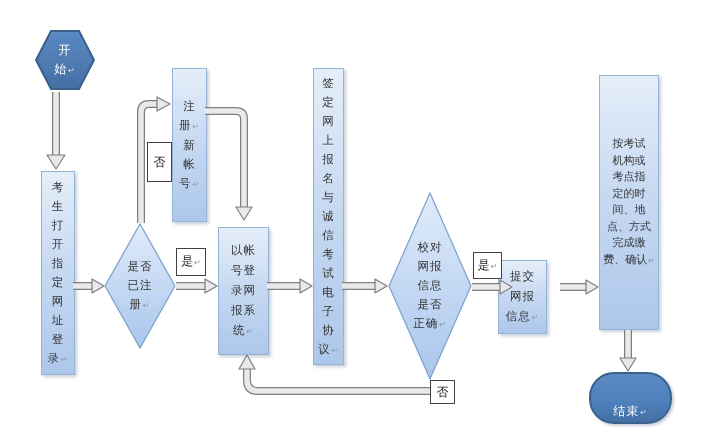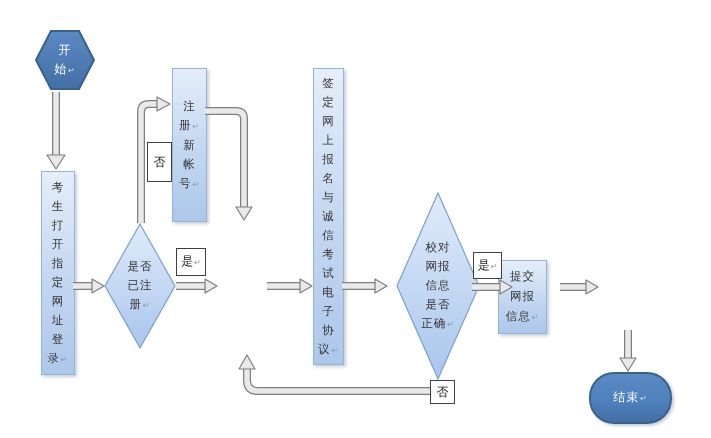--- a/index.html
+++ b/index.html
@@ -7,21 +7,21 @@
     position:relative;width:711px;height:438px;background:#ffffff;overflow:hidden;
     font-family:"DejaVu Sans","Liberation Sans",sans-serif;
   }
   
   .node{position:absolute;display:flex;flex-direction:column;align-items:center;justify-content:center;
         font-size:11.5px;color:#333;text-align:center;}
   .rect{background:linear-gradient(180deg,#e5eef9 0%,#c8daf2 45%,#adc7ea 100%);
         border:1px solid #95b3d7;box-shadow:2px 2px 3px rgba(100,115,140,.35);}
   .rounded{background:linear-gradient(180deg,#5b89c2 0%,#4f81bd 55%,#446fa5 100%);
         border:2px solid #38618c;border-radius:25px;color:#fff;font-size:12px;
-        box-shadow:2px 2px 3px rgba(100,115,140,.35);}
+        box-shadow:2px 2px 3px rgba(100,115,140,.35);justify-content:flex-end;}
   .poly{background:none;border:none;}
   .poly > svg{position:absolute;inset:0;width:100%;height:100%;}
   .poly .txt{position:relative;display:flex;flex-direction:column;align-items:center;justify-content:center;}
   .tline{line-height:19px;letter-spacing:1px;white-space:nowrap;}
   .lh20 .tline{line-height:20px;}
   .lh165 .tline{line-height:16.5px;font-size:11px;letter-spacing:0;}
   .white{color:#ffffff;font-size:12px;}
   .mark{font-size:8px;color:#8496b0;margin-left:1px;}
   .white .mark,.rounded .mark{color:#d3dff0;}
   
@@ -91,20 +91,29 @@
   <div class="node rect" style="left:172px;top:68px;width:33px;height:152px">
     <div class="txt">
         <div class="tline">注</div>
         <div class="tline">册<span class="mark">↵</span></div>
         <div class="tline">新</div>
         <div class="tline">帐</div>
         <div class="tline">号<span class="mark">↵</span></div>
       </div>
   </div>
 
+  <div class="node rect lh20" style="left:218px;top:227px;width:49px;height:126px">
+    <div class="txt">
+        <div class="tline">以帐</div>
+        <div class="tline">号登</div>
+        <div class="tline">录网</div>
+        <div class="tline">报系</div>
+        <div class="tline">统<span class="mark">↵</span></div>
+      </div>
+  </div>
 
   <div class="node rect" style="left:313px;top:68px;width:29px;height:295px">
     <div class="txt">
         <div class="tline">签</div>
         <div class="tline">定</div>
         <div class="tline">网</div>
         <div class="tline">上</div>
         <div class="tline">报</div>
         <div class="tline">名</div>
         <div class="tline">与</div>
@@ -112,41 +121,53 @@
         <div class="tline">信</div>
         <div class="tline">考</div>
         <div class="tline">试</div>
         <div class="tline">电</div>
         <div class="tline">子</div>
         <div class="tline">协</div>
         <div class="tline">议<span class="mark">↵</span></div>
       </div>
   </div>
 
-  <div class="node poly" style="left:396px;top:192px;width:84px;height:188px">
+  <div class="node poly" style="left:388px;top:192px;width:84px;height:188px">
     <svg viewBox="0 0 84 188" preserveAspectRatio="none">
       <polygon points="42,1 83,94 42,187 1,94" fill="url(#gDiamond)" stroke="#7ba0cd" stroke-width="1.2"></polygon>
     </svg>
     <div class="txt">
         <div class="tline">校对</div>
         <div class="tline">网报</div>
         <div class="tline">信息</div>
         <div class="tline">是否</div>
         <div class="tline">正确<span class="mark">↵</span></div>
       </div>
   </div>
 
   <div class="node rect lh20" style="left:498px;top:260px;width:47px;height:72px">
     <div class="txt">
         <div class="tline">提交</div>
         <div class="tline">网报</div>
         <div class="tline">信息<span class="mark">↵</span></div>
       </div>
   </div>
 
+  <div class="node rect lh165" style="left:599px;top:75px;width:58px;height:253px">
+    <div class="txt">
+        <div class="tline">按考试</div>
+        <div class="tline">机构或</div>
+        <div class="tline">考点指</div>
+        <div class="tline">定的时</div>
+        <div class="tline">间、地</div>
+        <div class="tline">点、方式</div>
+        <div class="tline">完成缴</div>
+        <div class="tline">费、确认<span class="mark">↵</span></div>
+      </div>
+  </div>
 
   <div class="node rounded" style="left:589px;top:372px;width:79px;height:48px">
     <div class="txt">
         <div class="tline">结束<span class="mark">↵</span></div>
       </div>
   </div>
 
   <svg class="connectors" viewBox="0 0 711 438">
     <g>
       <path class="cOut" d="M56,92 V155"></path>

